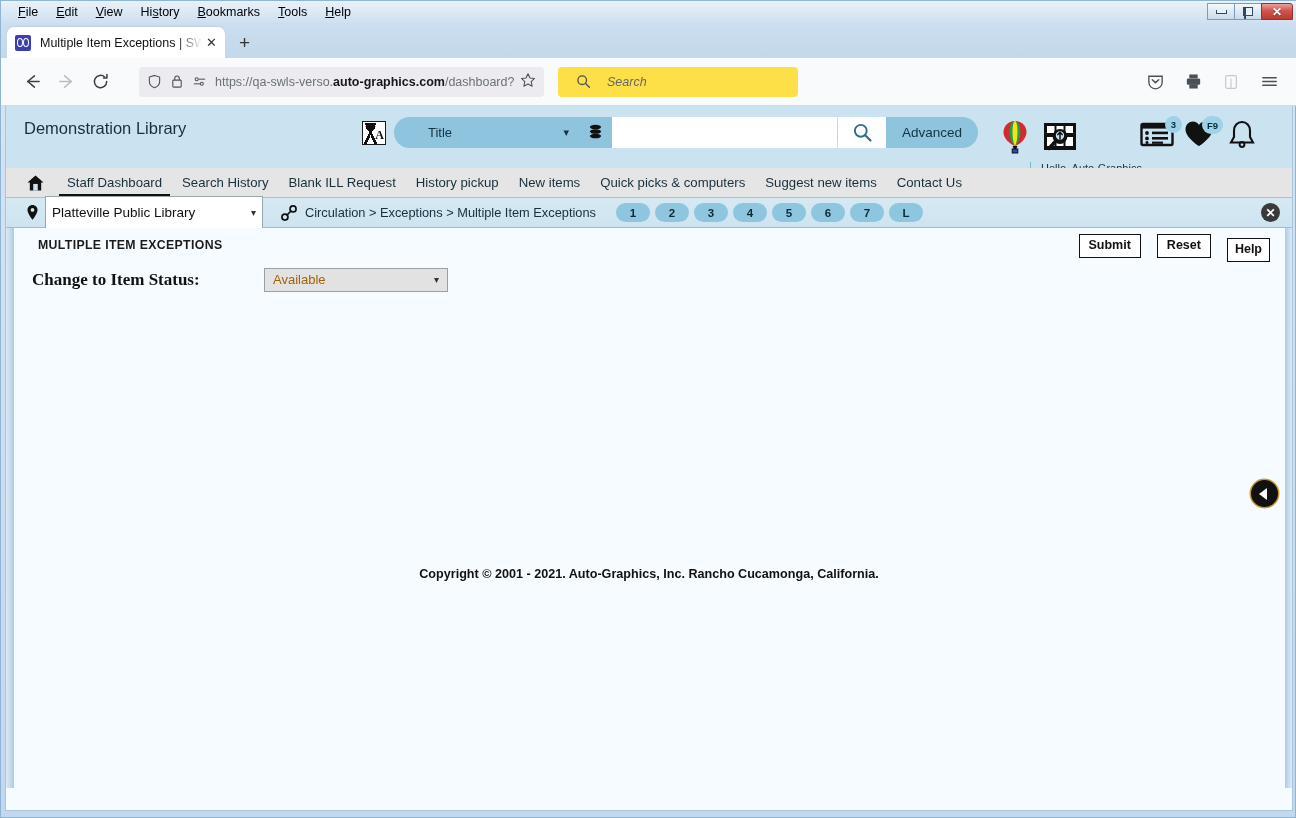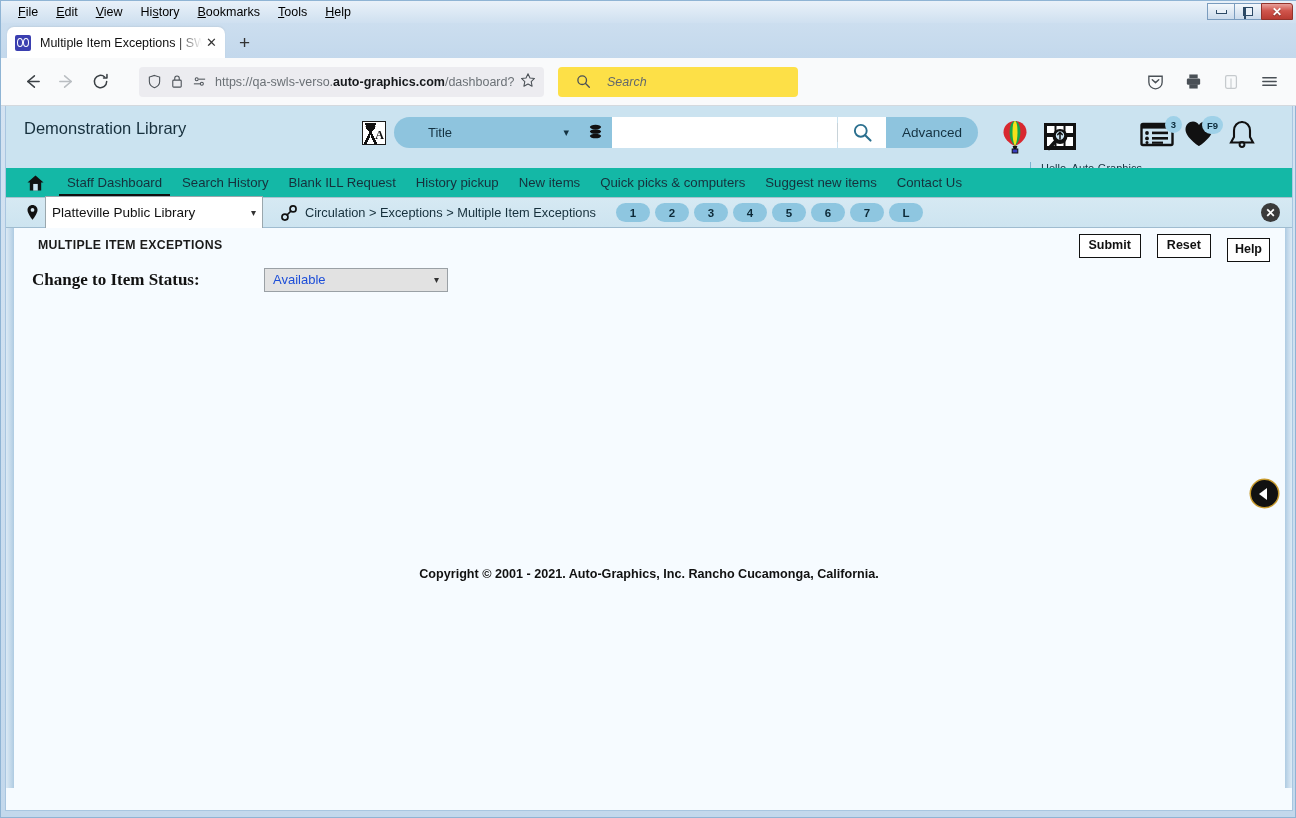--- a/index.html
+++ b/index.html
@@ -189,21 +189,21 @@
   #acct-hello { font-size:11px; color:#15333f; }
   #acct-name { font-size:15px; color:#15333f; cursor:pointer;}
   #logout-block {
     position:absolute; right:25px; top:62px;
     border-left:1px solid #7bb4cf; padding-left:12px;
   }
   #logout-link { font-size:14.5px; color:#15333f; cursor:pointer; }
 
   
   #site-nav {
-    position:relative; height:30px; background:#14b8a6;
+    position:relative; height:30px; background:#e5e5e5;
     border-bottom:1px solid #a9c2ce;
     display:flex; align-items:center; padding-left:20px; gap:0;
   }
   #home-icon { margin-right:12px; display:flex; align-items:center; cursor:pointer;}
   .navlink {
     font-size:13.2px; color:#16303c; padding:0 10px; cursor:pointer; white-space:nowrap;
     position:relative; height:30px; display:flex; align-items:center;
   }
   .navlink.active:after {
     content:""; position:absolute; left:2px; right:2px; bottom:0; height:4px; background:#111;
@@ -253,21 +253,21 @@
   #form-rows { position:absolute; left:26px; top:36px; }
   .frow { display:flex; align-items:center; height:31px; }
   .flabel {
     width:232px; font-size:17px; font-weight:bold; color:#111;
     font-family:"Liberation Serif",serif;
   }
   #status-select {
     width:184px;height:24px;background:#e2e2e2;border:1px solid #9aa0a5;
     display:flex;align-items:center;padding:0 8px;cursor:pointer;
   }
-  #status-label { font-size:13px;color:#1d4ed8;flex:1 1 auto;}
+  #status-label { font-size:13px;color:#a16207;flex:1 1 auto;}
   #status-chev { font-size:10px;color:#333;}
   #barcode-input {
     width:230px;height:22px;border:1px solid #999fa4;background:#fff;
     outline:none; font-size:13px; padding:0 5px;
     font-family:"Liberation Sans",sans-serif;
   }
   #footer-legal {
     position:absolute; left:0; right:0; top:338px; text-align:center;
     font-size:12.6px; font-weight:bold; color:#111; line-height:1.35;
   }

